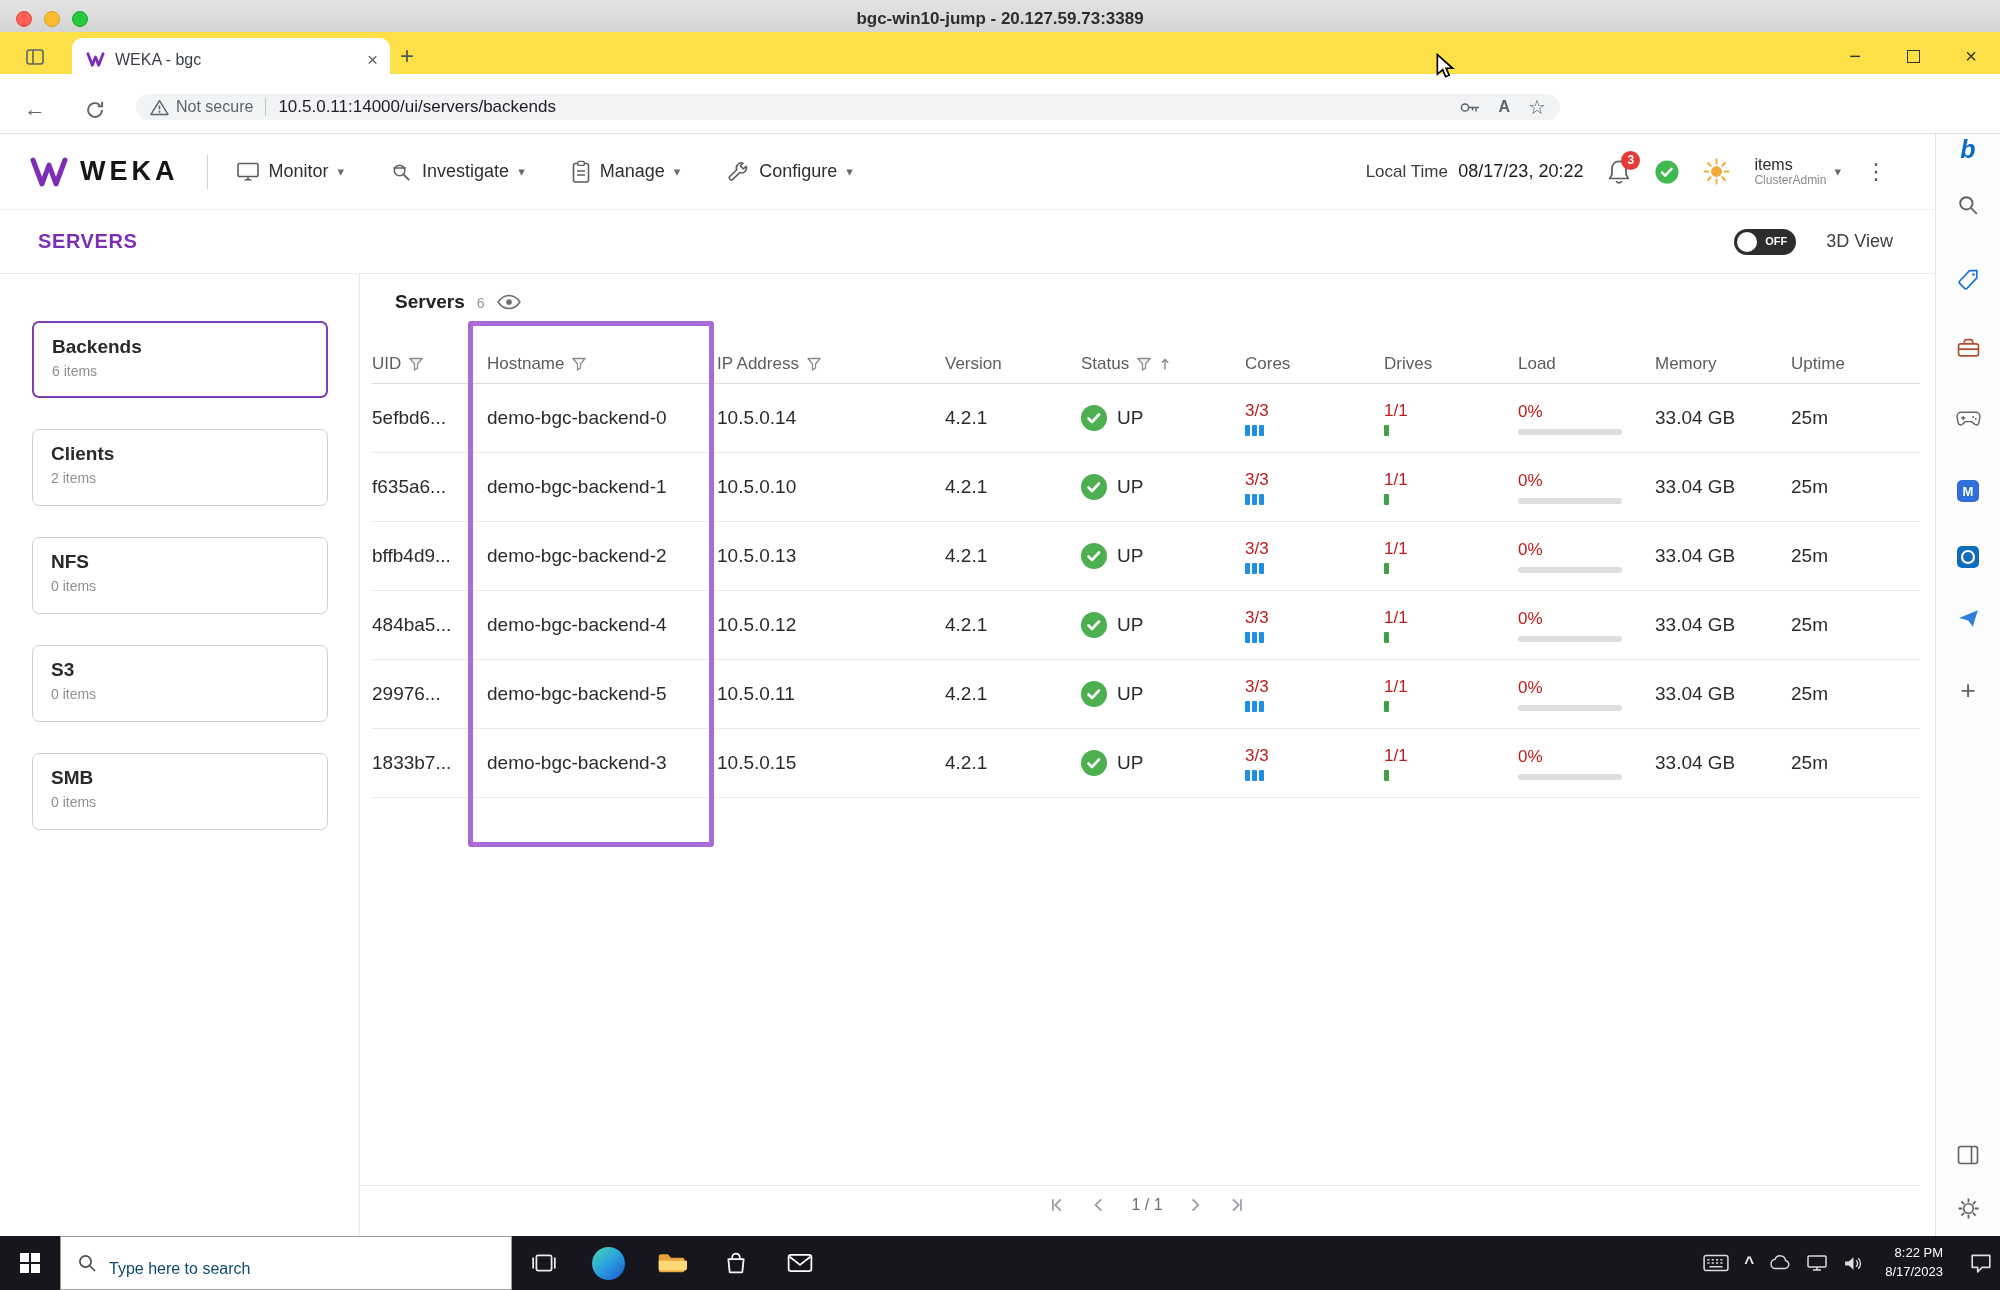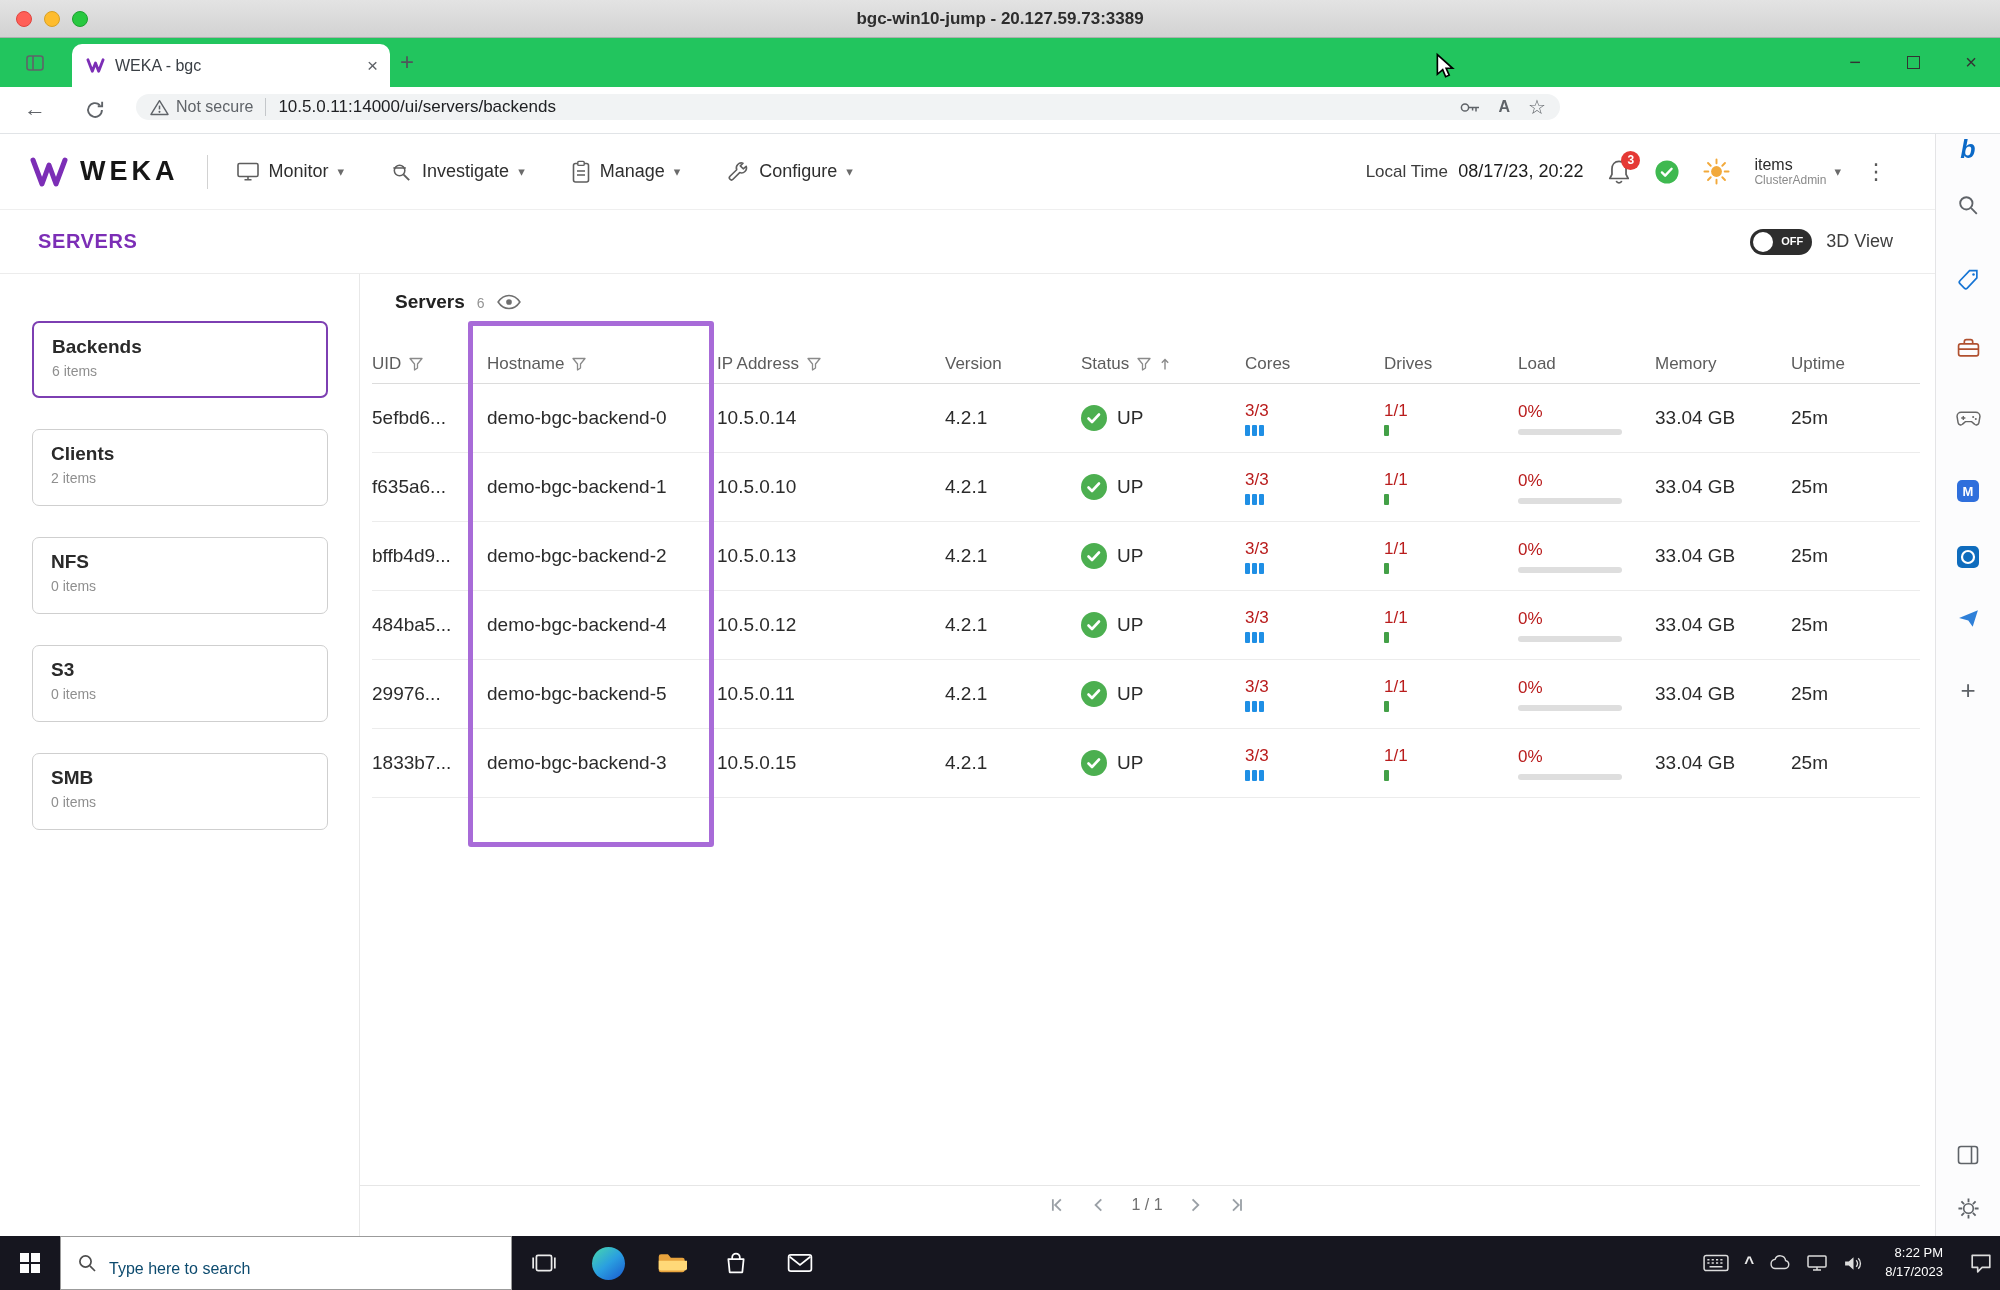--- a/index.html
+++ b/index.html
@@ -11,21 +11,21 @@
 
   
   #titlebar { left:0; top:0; width:2000px; height:38px; background:linear-gradient(#e3e3e3,#d2d2d2); border-bottom:1px solid #aeaeae; }
   .traffic { position:absolute; top:11px; width:16px; height:16px; border-radius:50%; cursor:pointer; }
   .t-red   { left:16px;  background:#ff5f57; border:1px solid #e0443e; }
   .t-yel   { left:44px;  background:#febc2e; border:1px solid #d8a024; }
   .t-grn   { left:72px;  background:#28c840; border:1px solid #1da12f; }
   #mac-title { position:absolute; left:0; right:0; top:0; height:22px; line-height:38px; text-align:center; font-size:17px; font-weight:700; color:#2d2d2d; }
 
   
-  #tabstrip { left:0; top:38px; width:2000px; height:54px; background:#22c55e; }
+  #tabstrip { left:0; top:32px; width:2000px; height:42px; background:#fde047; }
   #tab-actions { position:absolute; left:22px; top:12px; width:26px; height:26px; display:flex; align-items:center; justify-content:center; cursor:pointer; }
   #tab { position:absolute; left:72px; top:6px; width:318px; height:43px; background:#fff; border-radius:10px 10px 0 0; display:flex; align-items:center; padding:0 12px 0 14px; cursor:pointer; }
   #tab .title { font-size:16px; color:#3a3f45; margin-left:10px; flex:1; white-space:nowrap; overflow:hidden; }
   #tab .close { font-size:19px; color:#5f6368; cursor:pointer; }
   #new-tab { position:absolute; left:400px; top:12px; font-size:24px; color:#50555b; cursor:pointer; line-height:24px; }
   #win-controls { position:absolute; right:0; top:0; height:49px; display:flex; }
   .wc { width:58px; height:49px; display:flex; align-items:center; justify-content:center; cursor:pointer; color:#333; font-size:20px; }
   .wc .maxbox { width:13px; height:13px; border:1.6px solid #333; }
 
   
@@ -63,21 +63,21 @@
   .lt-value { font-size:18px; color:#1c1c1c; margin-left:6px; }
   #bell-wrap { position:relative; cursor:pointer; }
   #bell-badge { position:absolute; top:-8px; right:-9px; width:19px; height:19px; border-radius:50%; background:#e53935; color:#fff; font-size:12px; font-weight:700; display:flex; align-items:center; justify-content:center; }
   #user-menu { display:flex; align-items:center; gap:8px; cursor:pointer; }
   #user-menu .name { font-size:16px; color:#2c2c2c; line-height:1.1; }
   #user-menu .role { font-size:12px; color:#8a8a8a; line-height:1.1; }
   .dots-v { font-size:22px; color:#5a5a5a; cursor:pointer; }
 
   #servers-bar { left:0; top:210px; width:1935px; height:64px; background:#fff; border-bottom:1px solid #ececec; display:flex; align-items:center; padding:0 42px 0 38px; }
   #page-title { font-size:20px; font-weight:700; letter-spacing:0.6px; color:#7c2eb6; }
-  #toggle-wrap { margin-left:auto; display:flex; align-items:center; gap:14px; }
+  #toggle-wrap { margin-left:auto; display:flex; align-items:center; gap:30px; }
   #toggle { position:relative; width:62px; height:26px; background:#2d2d2d; border-radius:13px; cursor:pointer; }
   #toggle .knob { position:absolute; left:3px; top:3px; width:20px; height:20px; border-radius:50%; background:#fff; }
   #toggle .st { position:absolute; right:9px; top:6px; font-size:11px; font-weight:700; color:#fff; }
   #toggle-label { font-size:18px; color:#3f3f3f; }
 
   
   #left-panel { left:0; top:274px; width:360px; height:962px; background:#fff; border-right:1px solid #e8e8e8; padding:47px 0 0 32px; display:flex; flex-direction:column; gap:31px; }
   .card { width:296px; height:77px; border:1px solid #cfcfcf; border-radius:7px; padding:13px 18px; cursor:pointer; background:#fff; }
   .card.selected { border:2px solid #7d3fb2; }
   .card .ttl { font-size:19px; font-weight:700; color:#2a2a2a; }

